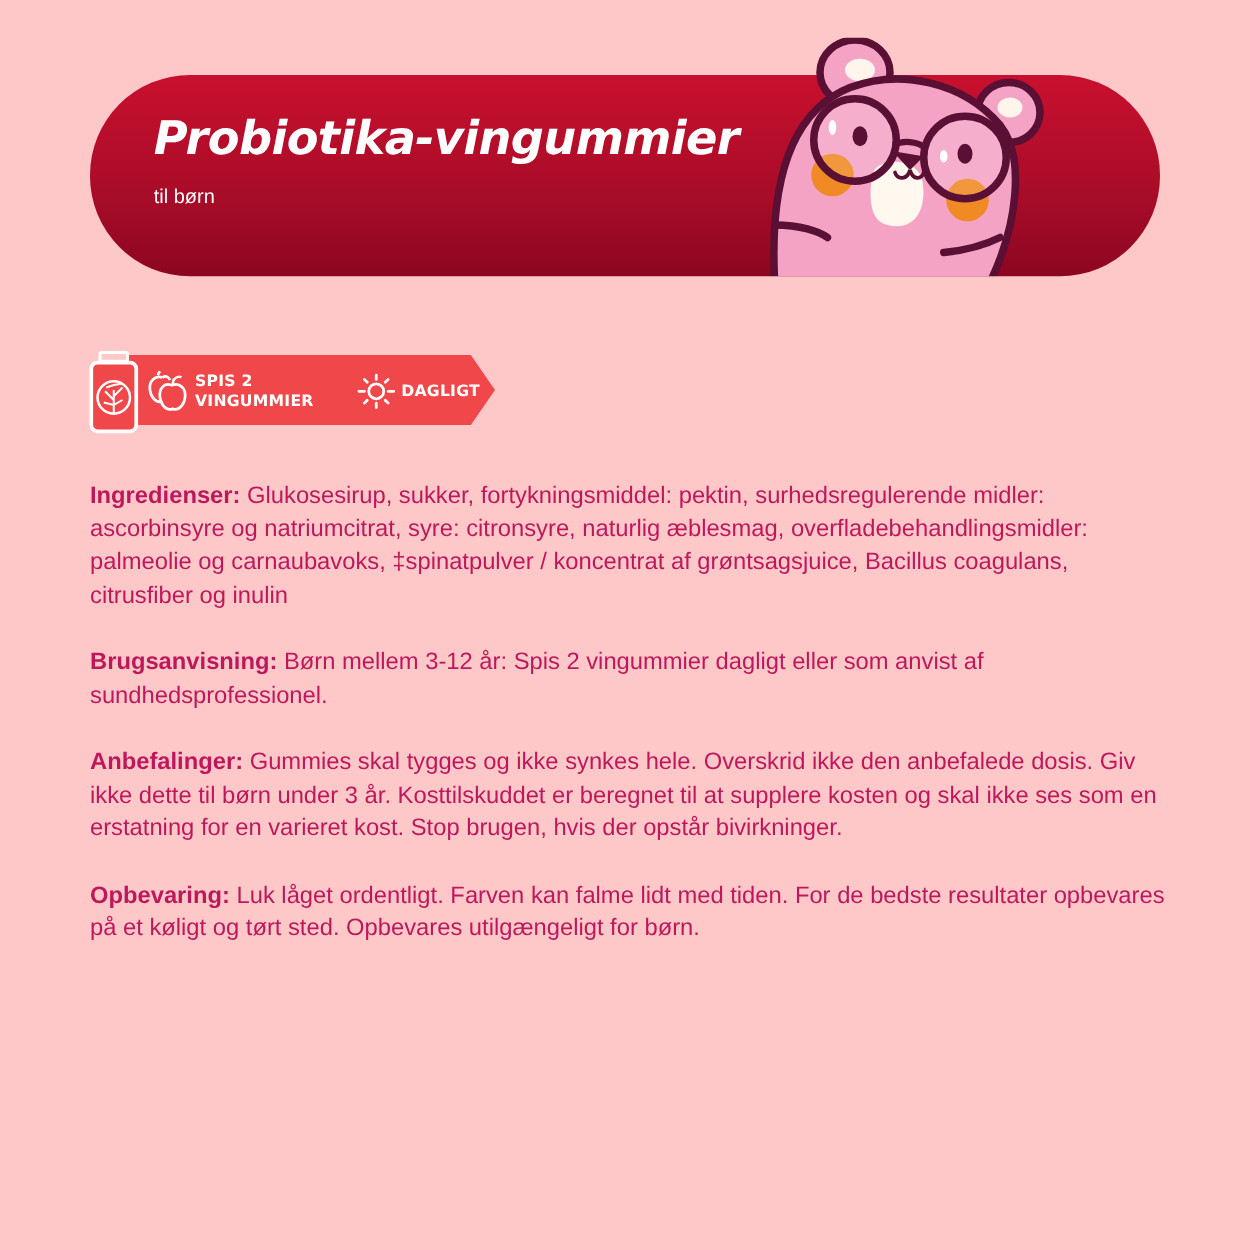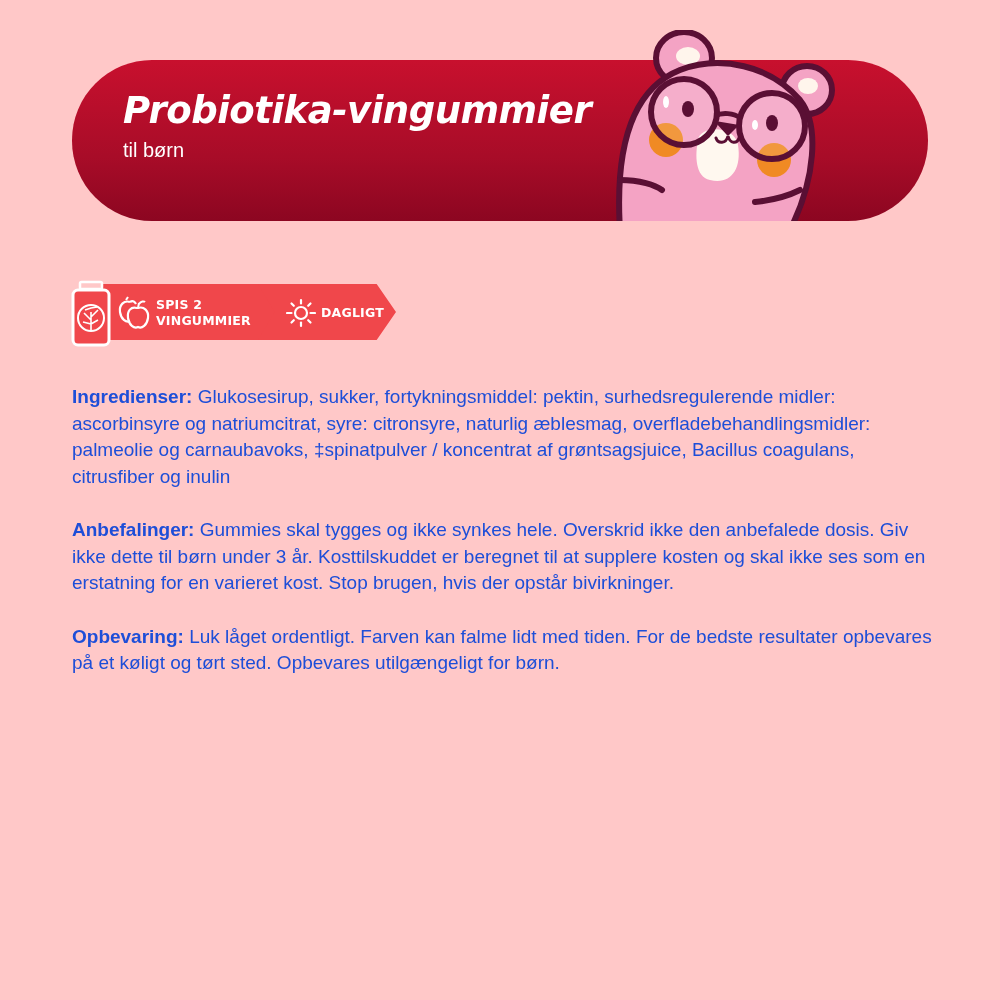--- a/index.html
+++ b/index.html
@@ -23,23 +23,23 @@
       font-family: "DejaVu Sans", sans-serif;
       font-weight: bold;
       font-size: 37px;
       letter-spacing: -0.5px;
       color: #fff;
       line-height: 1;
       font-style: italic;
     }
     .banner-subtitle {
       position: absolute;
-      left: 123px; top: 140px;
+      left: 123px; top: 150px;
       font-family: "Liberation Sans", sans-serif;
-      font-size: 20px;
+      font-size: 16px;
       color: #fff;
       line-height: 1;
     }
     .bear {
       position: absolute;
       left: 600px; top: 30px;
       width: 340px; height: 191px;
       overflow: hidden;
     }
     .badge-row {
@@ -76,21 +76,21 @@
       left: 0; top: 0;
       width: 42px; height: 68px;
     }
     .content {
       position: absolute;
       left: 72px; top: 384px;
       width: 860px;
       font-family: "Liberation Sans", sans-serif;
       font-size: 19px;
       line-height: 26.5px;
-      color: #1d4ed8;
+      color: #be185d;
     }
     .para { margin-bottom: 27px; }
     .label { font-weight: bold; }
     .footnote-line { display: block; }
     sup { font-size: 11px; vertical-align: 6px; }
   </style>
 </head>
 <body>
 
 <div class="banner"></div>
@@ -173,20 +173,23 @@
 </div>
 
 <div class="content">
   <p class="para">
     <span class="label">Ingredienser:</span><span> Glukosesirup, sukker, fortykningsmiddel: pektin, surhedsregulerende midler: ascorbinsyre og natriumcitrat, syre: citronsyre, naturlig æblesmag, overfladebehandlingsmidler: palmeolie og carnaubavoks, </span><span>‡</span><span>spinatpulver / koncentrat af grøntsagsjuice, Bacillus coagulans, citrusfiber og inulin</span>
   </p>
 
   <p class="para">
   </p>
 
+  <p class="para">
+    <span class="label">Brugsanvisning:</span><span> Børn mellem 3-12 år: Spis 2 vingummier dagligt eller som anvist af sundhedsprofessionel.</span>
+  </p>
 
   <p class="para">
     <span class="label">Anbefalinger:</span><span> Gummies skal tygges og ikke synkes hele. Overskrid ikke den anbefalede dosis. Giv ikke dette til børn under 3 år. Kosttilskuddet er beregnet til at supplere kosten og skal ikke ses som en erstatning for en varieret kost. Stop brugen, hvis der opstår bivirkninger.</span>
   </p>
 
   <p class="para">
     <span class="label">Opbevaring:</span><span> Luk låget ordentligt. Farven kan falme lidt med tiden. For de bedste resultater opbevares på et køligt og tørt sted. Opbevares utilgængeligt for børn.</span>
   </p>
 </div>
 

